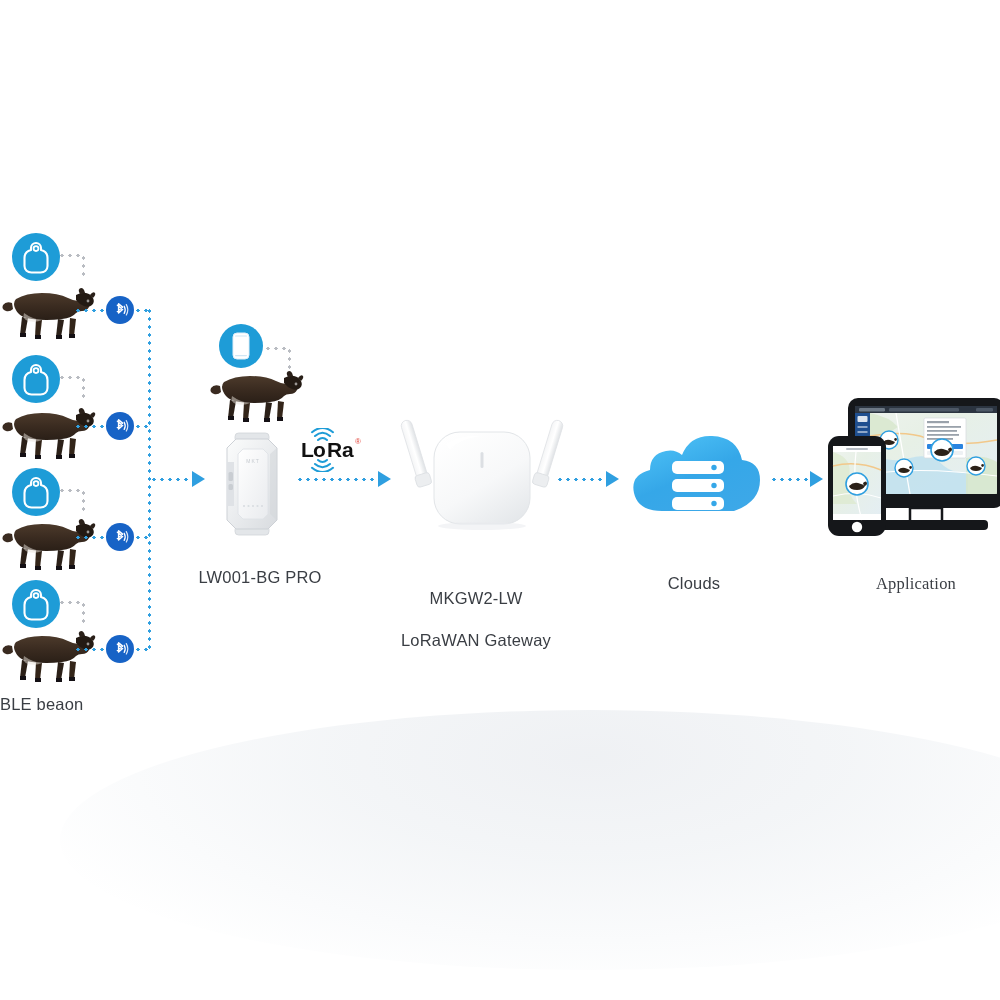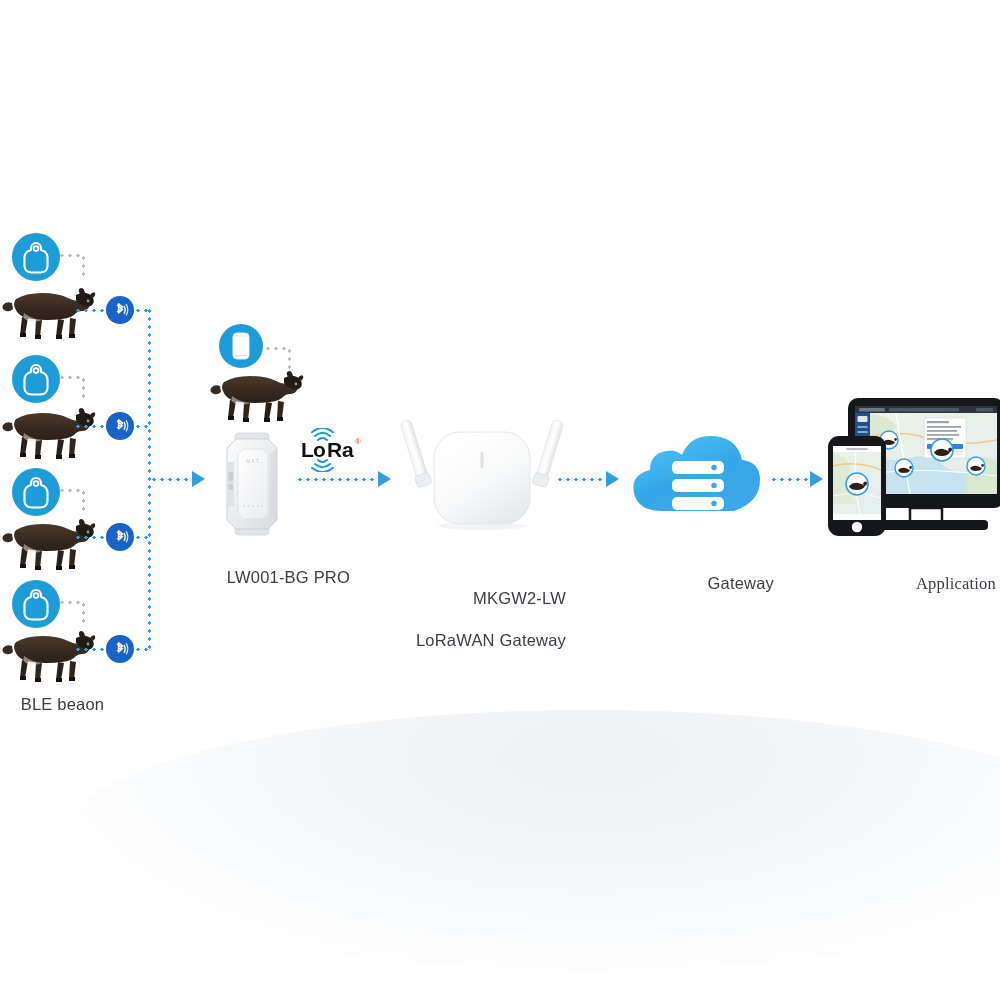--- a/index.html
+++ b/index.html
@@ -15,21 +15,21 @@
   #stage{position:absolute;left:0;top:0;width:1000px;height:1000px;}
 
   
   .ground{
     position:absolute;left:60px;top:710px;width:1060px;height:260px;
     border-radius:50%;
     background:radial-gradient(ellipse at 50% 18%, #eef0f3 0%, #f3f5f7 34%, #fafbfc 62%, #ffffff 80%);
     opacity:.95;
   }
   .label{
-    position:absolute;text-align:right;color:#3a3e44;
+    position:absolute;text-align:center;color:#3a3e44;
     font-size:16.5px;line-height:21px;letter-spacing:.2px;
     white-space:pre-line;
   }
 
   
   .beacon-circle{
     position:absolute;width:48px;height:48px;border-radius:50%;
     background:#1e9cd7;
     display:flex;align-items:center;justify-content:center;
   }
@@ -251,21 +251,21 @@
       <path d="M15.3 3.6 q3 5.2 0 10.4" fill="none" stroke="#ffffff" stroke-width="1.2" stroke-linecap="round" opacity=".85"></path>
     </svg>
   </div>
   <div class="dot-h" style="left:134px;top:648px;width:18px;"></div>
 
   <div class="dot-v" style="left:148px;top:307px;height:343px;"></div>
 
   <div class="dot-h" style="left:150px;top:478px;width:44px;"></div>
   <div class="arrowhead" style="left:192px;top:471px;"></div>
 
-  <div class="label" style="left:0px;top:694px;width:125px;text-align:center;">BLE beaon</div>
+  <div class="label" style="left:0px;top:694px;width:125px;text-align:left;">BLE beaon</div>
 
   <div class="beacon-circle" style="left:219px;top:324px;width:44px;height:44px;">
     <svg width="22" height="30" viewBox="0 0 22 30">
       <rect x="3" y="2" width="16" height="26" rx="4" fill="#ffffff"></rect>
       <rect x="3" y="2" width="16" height="26" rx="4" fill="none" stroke="#dfeef8" stroke-width="1"></rect>
       <path d="M5.6 5 h10.8" stroke="#cfe6f4" stroke-width="1.2" stroke-linecap="round"></path>
       <path d="M5.6 24.6 h10.8" stroke="#cfe6f4" stroke-width="1.2" stroke-linecap="round"></path>
     </svg>
   </div>
   <div class="dot-h grey" style="left:264px;top:347px;width:26px;"></div>
@@ -408,21 +408,21 @@
       <g>
         <rect x="44" y="36" width="52" height="13" rx="5" fill="#ffffff"></rect>
         <circle cx="86" cy="42.5" r="2.7" fill="#35a7e8"></circle>
         <rect x="44" y="54" width="52" height="13" rx="5" fill="#ffffff"></rect>
         <circle cx="86" cy="60.5" r="2.7" fill="#35a7e8"></circle>
         <rect x="44" y="72" width="52" height="13" rx="5" fill="#ffffff"></rect>
         <circle cx="86" cy="78.5" r="2.7" fill="#35a7e8"></circle>
       </g>
     </svg>
   </div>
-  <div class="label" style="left:614px;top:573px;width:160px;">Gateway</div>
+  <div class="label" style="left:614px;top:573px;width:160px;">Clouds</div>
 
   <div class="dot-h" style="left:770px;top:478px;width:42px;"></div>
   <div class="arrowhead" style="left:810px;top:471px;"></div>
 
   <div class="appdev" style="left:826px;top:392px;">
     <svg width="180" height="148" viewBox="0 0 180 148">
       <defs>
         <linearGradient id="mapG" x1="0" y1="0" x2="1" y2="1">
           <stop offset="0" stop-color="#eef3ee"></stop>
             <stop offset=".4" stop-color="#e7f0e6"></stop>

